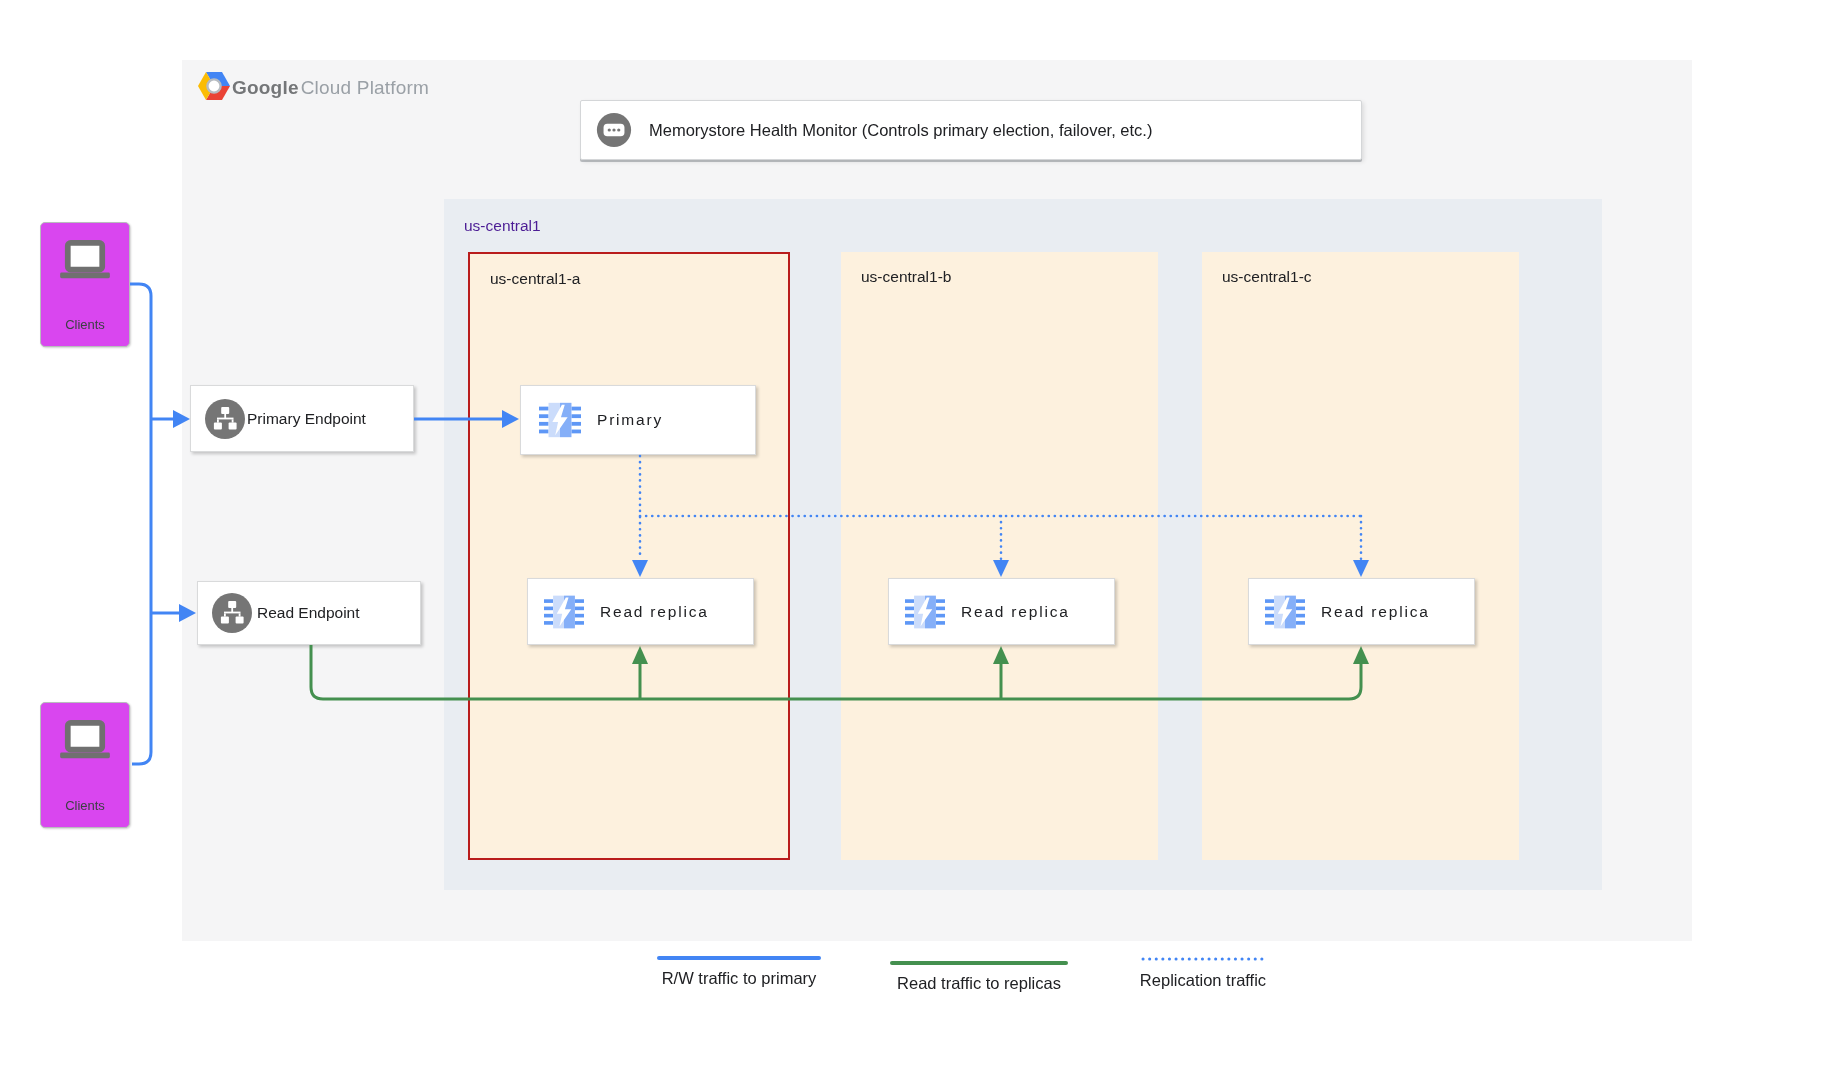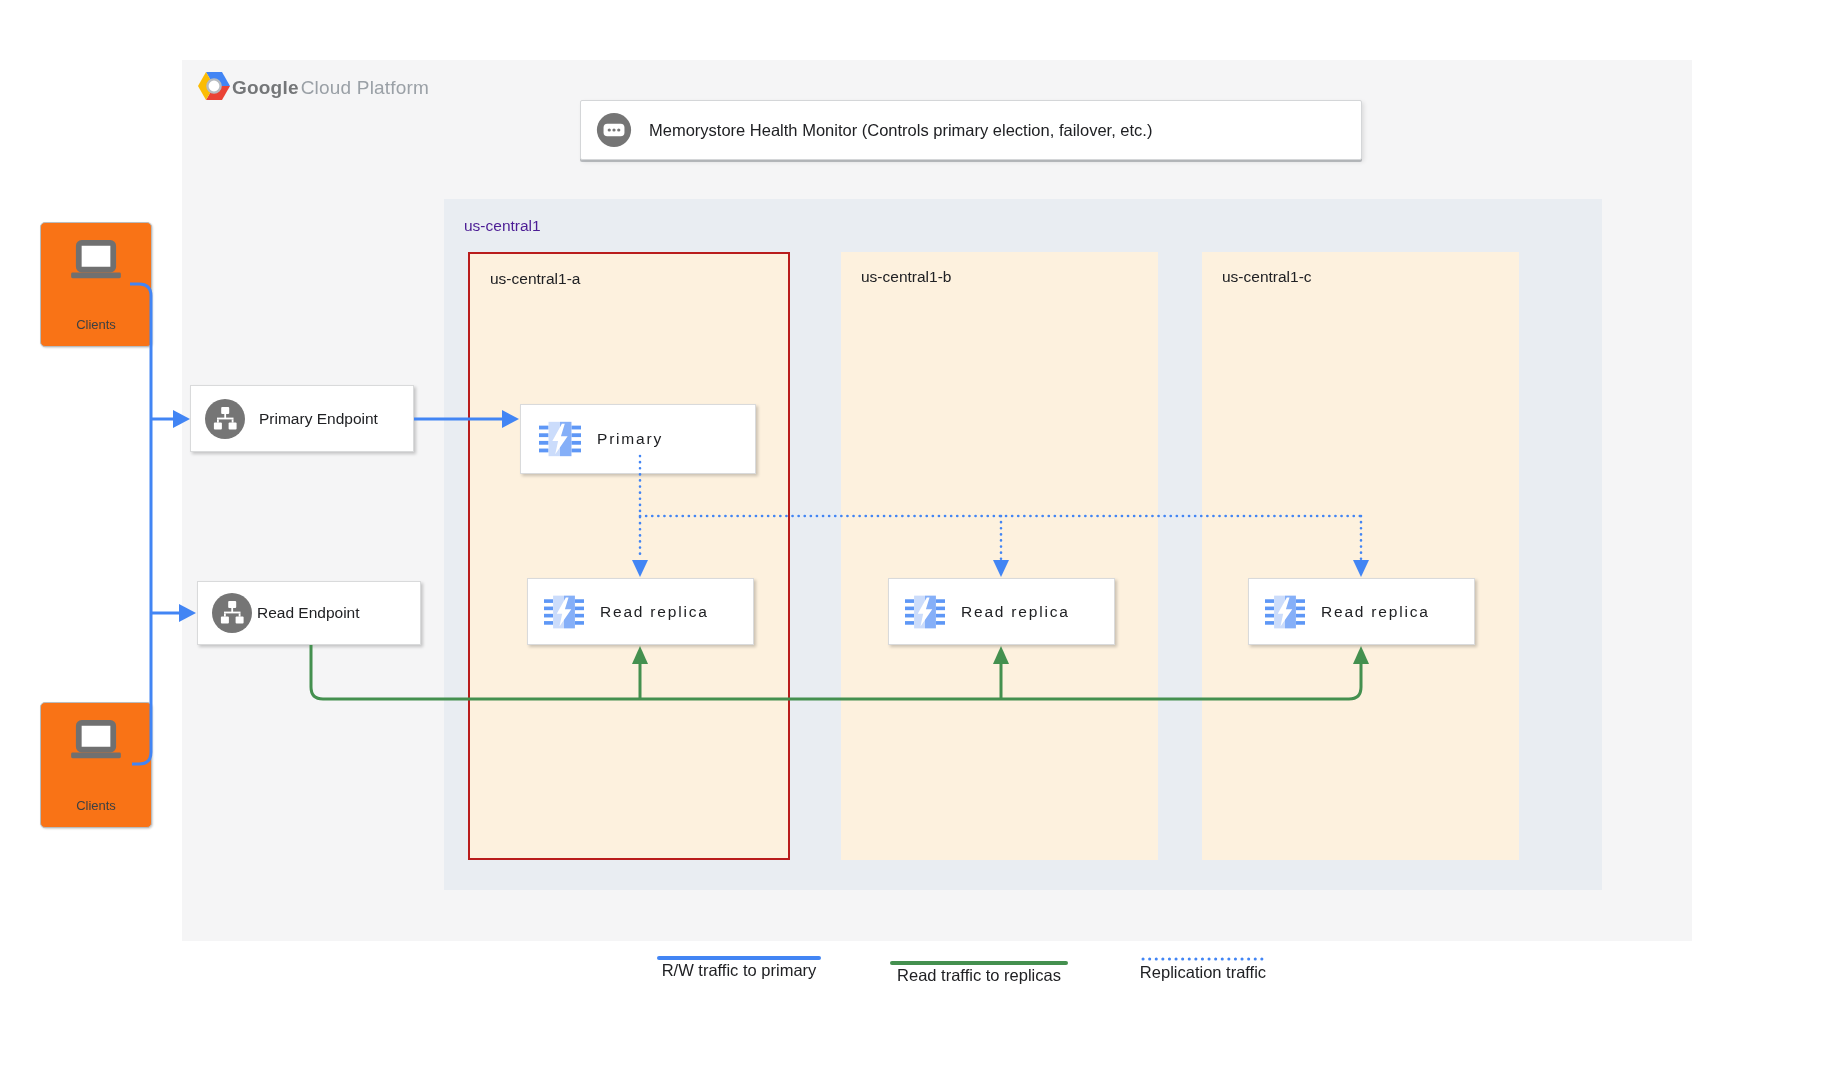--- a/index.html
+++ b/index.html
@@ -30,39 +30,39 @@
   .zone-label { position:absolute; left:20px; top:16px; font-size:15.5px; color:#202124; }
 
   
   .node { position:absolute; background:#ffffff; border:1px solid #d9dadb;
           box-shadow:2px 2px 3px rgba(0,0,0,.20); display:flex; align-items:center; z-index:5; }
   .node .txt { font-size:15.5px; color:#202124; }
   .spaced { letter-spacing:1.8px; }
   .endpoint-circle { width:40px; height:40px; border-radius:50%; background:#757575;
                      display:flex; align-items:center; justify-content:center; flex:0 0 auto; }
 
-  .n-primary-endpoint { left:190px; top:385px; width:224px; height:67px; gap:14px; padding-left:14px; }
+  .n-primary-endpoint { left:190px; top:385px; width:224px; height:67px; gap:2px; padding-left:14px; }
   .n-read-endpoint    { left:197px; top:581px; width:224px; height:64px; gap:5px; padding-left:14px; }
-  .n-primary          { left:520px; top:404px; width:236px; height:70px; gap:16px; padding-left:18px; }
+  .n-primary          { left:520px; top:385px; width:236px; height:70px; gap:16px; padding-left:18px; }
   .n-replica          { top:578px; width:227px; height:67px; gap:16px; padding-left:16px; }
   .n-replica.a { left:527px; } .n-replica.b { left:888px; } .n-replica.c { left:1248px; }
 
   
-  .clients { position:absolute; width:112px; background:#f97316; border:1px solid #b9bcbe; border-radius:5px;
+  .clients { position:absolute; width:90px; background:#d946ef; border:1px solid #b9bcbe; border-radius:5px;
              box-shadow:1px 1px 2px rgba(0,0,0,.18); display:flex; flex-direction:column; align-items:center;
              justify-content:space-between; padding:16px 8px 14px 8px; z-index:5; }
   .clients.top { left:40px; top:222px; height:125px; }
   .clients.bottom { left:40px; top:702px; height:126px; }
   .clients .txt { font-size:13px; color:#3c4043; }
 
   
   .overlay { position:absolute; left:0; top:0; width:1832px; height:1075px; z-index:8; pointer-events:none; }
 
   
-  .legend-item { position:absolute; display:flex; flex-direction:column; align-items:center; gap:1px; }
+  .legend-item { position:absolute; display:flex; flex-direction:column; align-items:center; gap:9px; }
   .legend-item .line { height:4px; border-radius:2px; }
   .legend-item .lbl { font-size:16.5px; color:#202124; }
   .li-1 { left:648px; top:956px; width:182px; } .li-1 .line { width:164px; background:#4285f4; }
   .li-2 { left:884px; top:923px; width:190px;margin-top:38px; } .li-2 .line { width:178px; background:#44904f; }
   .li-3 { left:1128px; top:956px; width:150px; }
 </style>
 </head>
 <body>
 
 <div id="stage">

